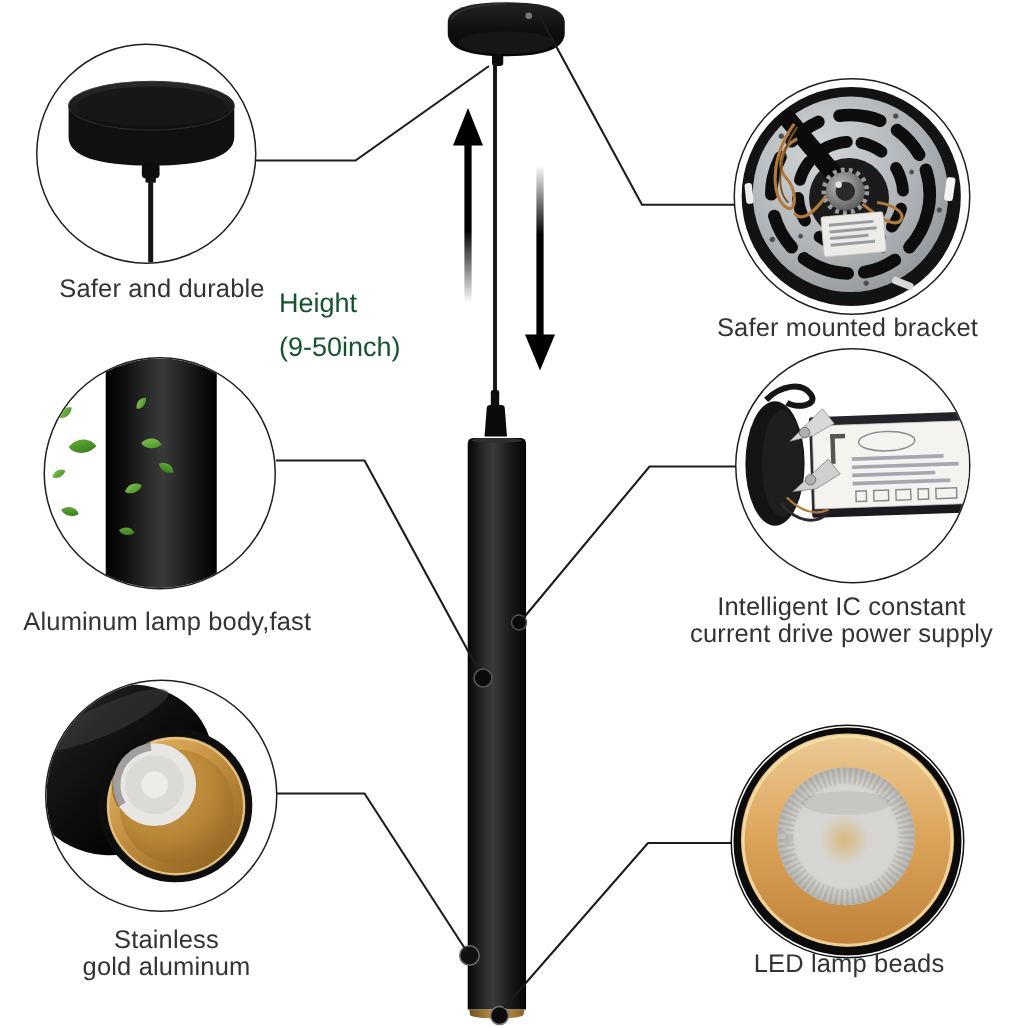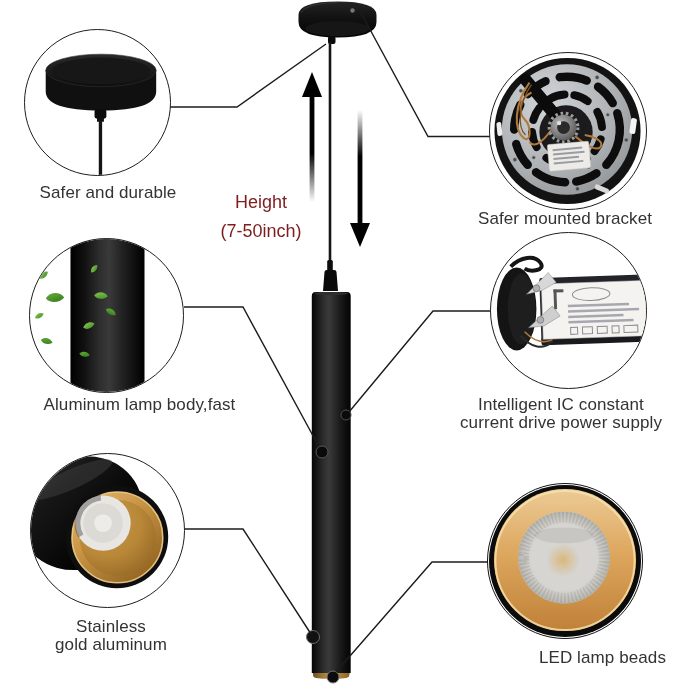--- a/index.html
+++ b/index.html
@@ -13,37 +13,37 @@
     position:absolute;border:1.5px solid #1f1f1f;border-radius:50%;
     overflow:hidden;background:#fff;box-sizing:border-box;
   }
   .circle svg{display:block;width:100%;height:100%;}
   .label{
     position:absolute;text-align:center;font-size:17px;line-height:17.5px;
     color:#333;letter-spacing:0.1px;white-space:nowrap;
   }
   .label div{white-space:nowrap;}
   .height-note{
-    position:absolute;left:186px;top:188px;width:150px;text-align:center;
-    font-size:18px;line-height:29px;color:#7f1d1d;
+    position:absolute;left:186px;top:188px;width:150px;
+    font-size:18px;line-height:29px;color:#14532d;
   }
   
   .c1{left:24px;top:29px;width:147px;height:147px;}
   .c2{left:489px;top:52px;width:158px;height:158px;}
   .c3{left:29px;top:238px;width:155px;height:155px;}
   .c4{left:490px;top:232px;width:157px;height:157px;}
   .c5{left:30px;top:453px;width:155px;height:155px;}
   .c6{left:487px;top:483px;width:156px;height:156px;border-color:#111;}
   
   .t1{left:18px;top:184px;width:180px;}
   .t2{left:465px;top:210px;width:200px;}
-  .t3{left:1px;top:396px;width:221px;margin-left:28px;}
+  .t3{left:1px;top:406px;width:221px;}
   .t4{left:442px;top:396px;width:238px;}
   .t5{left:31px;top:618px;width:160px;}
-  .t6{left:466px;top:649px;width:200px;text-align:right;}
+  .t6{left:466px;top:634px;width:200px;}
 </style>
 </head>
 <body>
 
 <div class="stage">
 
   <svg class="overlay" viewBox="0 0 679 685">
     <defs>
       <linearGradient id="tubeGrad" x1="0" y1="0" x2="1" y2="0">
         <stop offset="0" stop-color="#050505"></stop>
@@ -347,16 +347,16 @@
     <div>gold aluminum</div>
   </div>
   <div class="label t4">
     <div>Intelligent IC constant</div>
     <div>current drive power supply</div>
   </div>
   <div class="label t6">LED lamp beads</div>
 
   <div class="height-note">
     <div>Height</div>
-    <div>(7-50inch)</div>
+    <div>(9-50inch)</div>
   </div>
 
 </div>
 
 </body></html>

